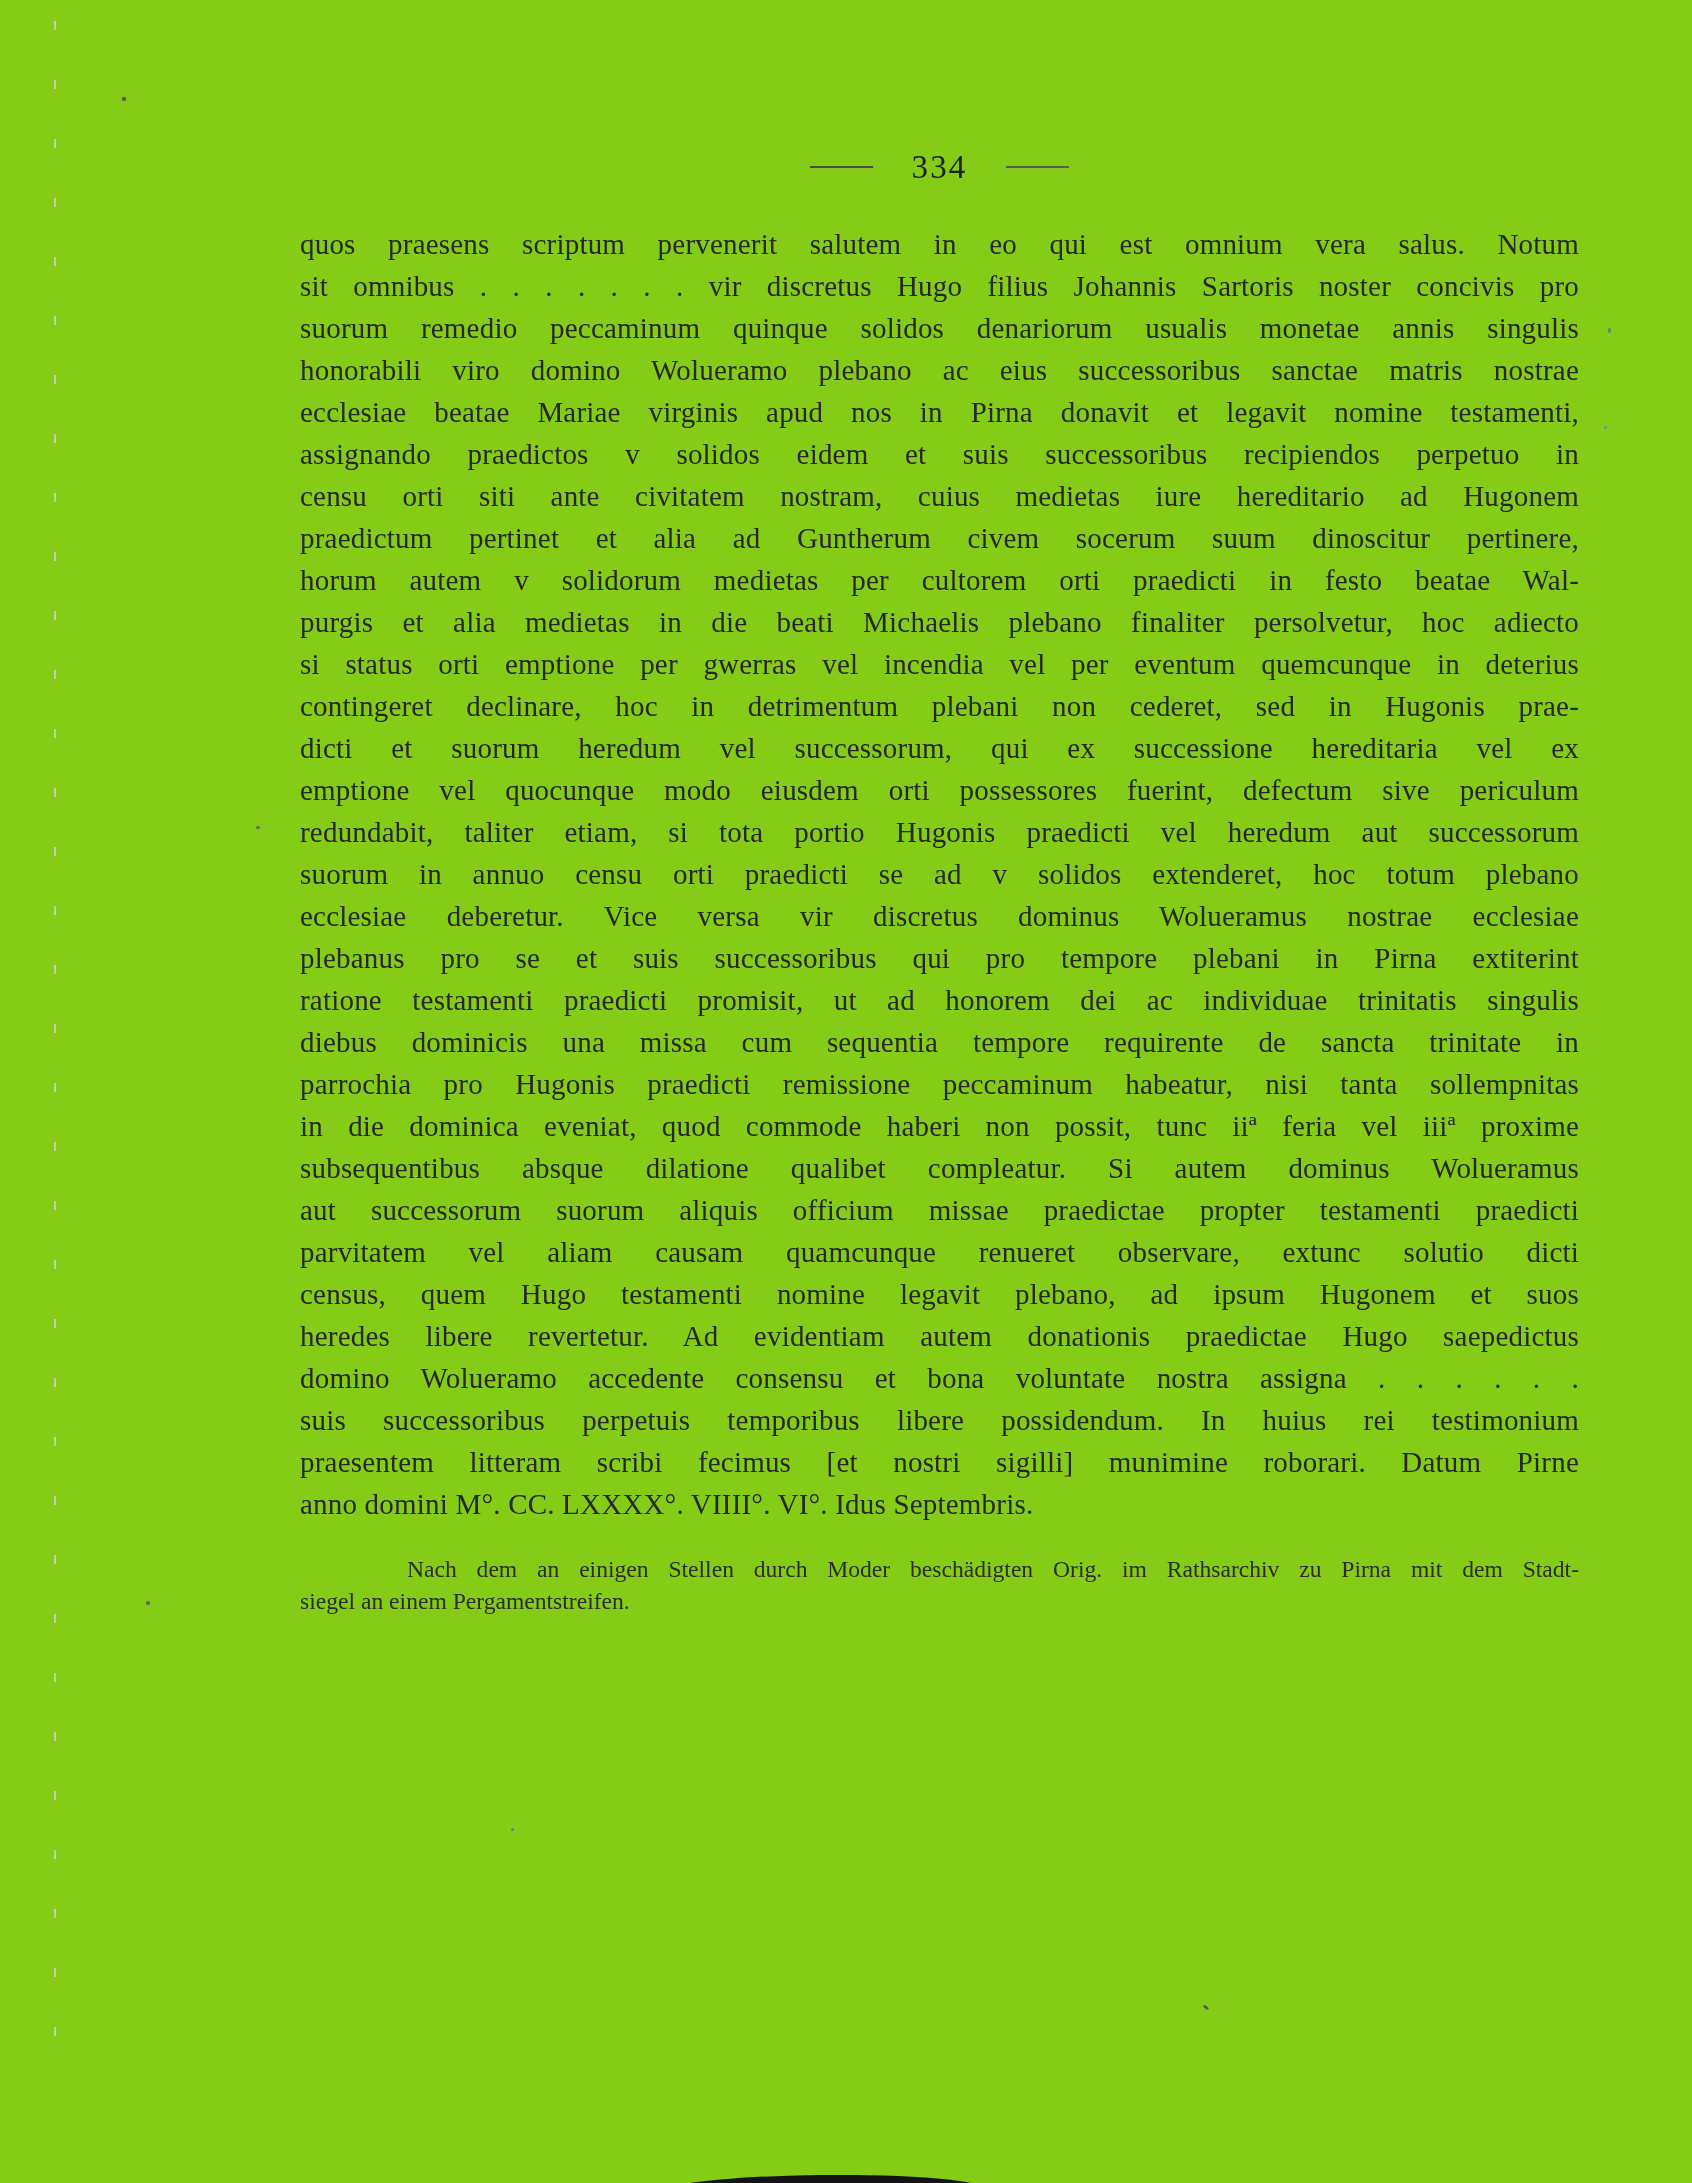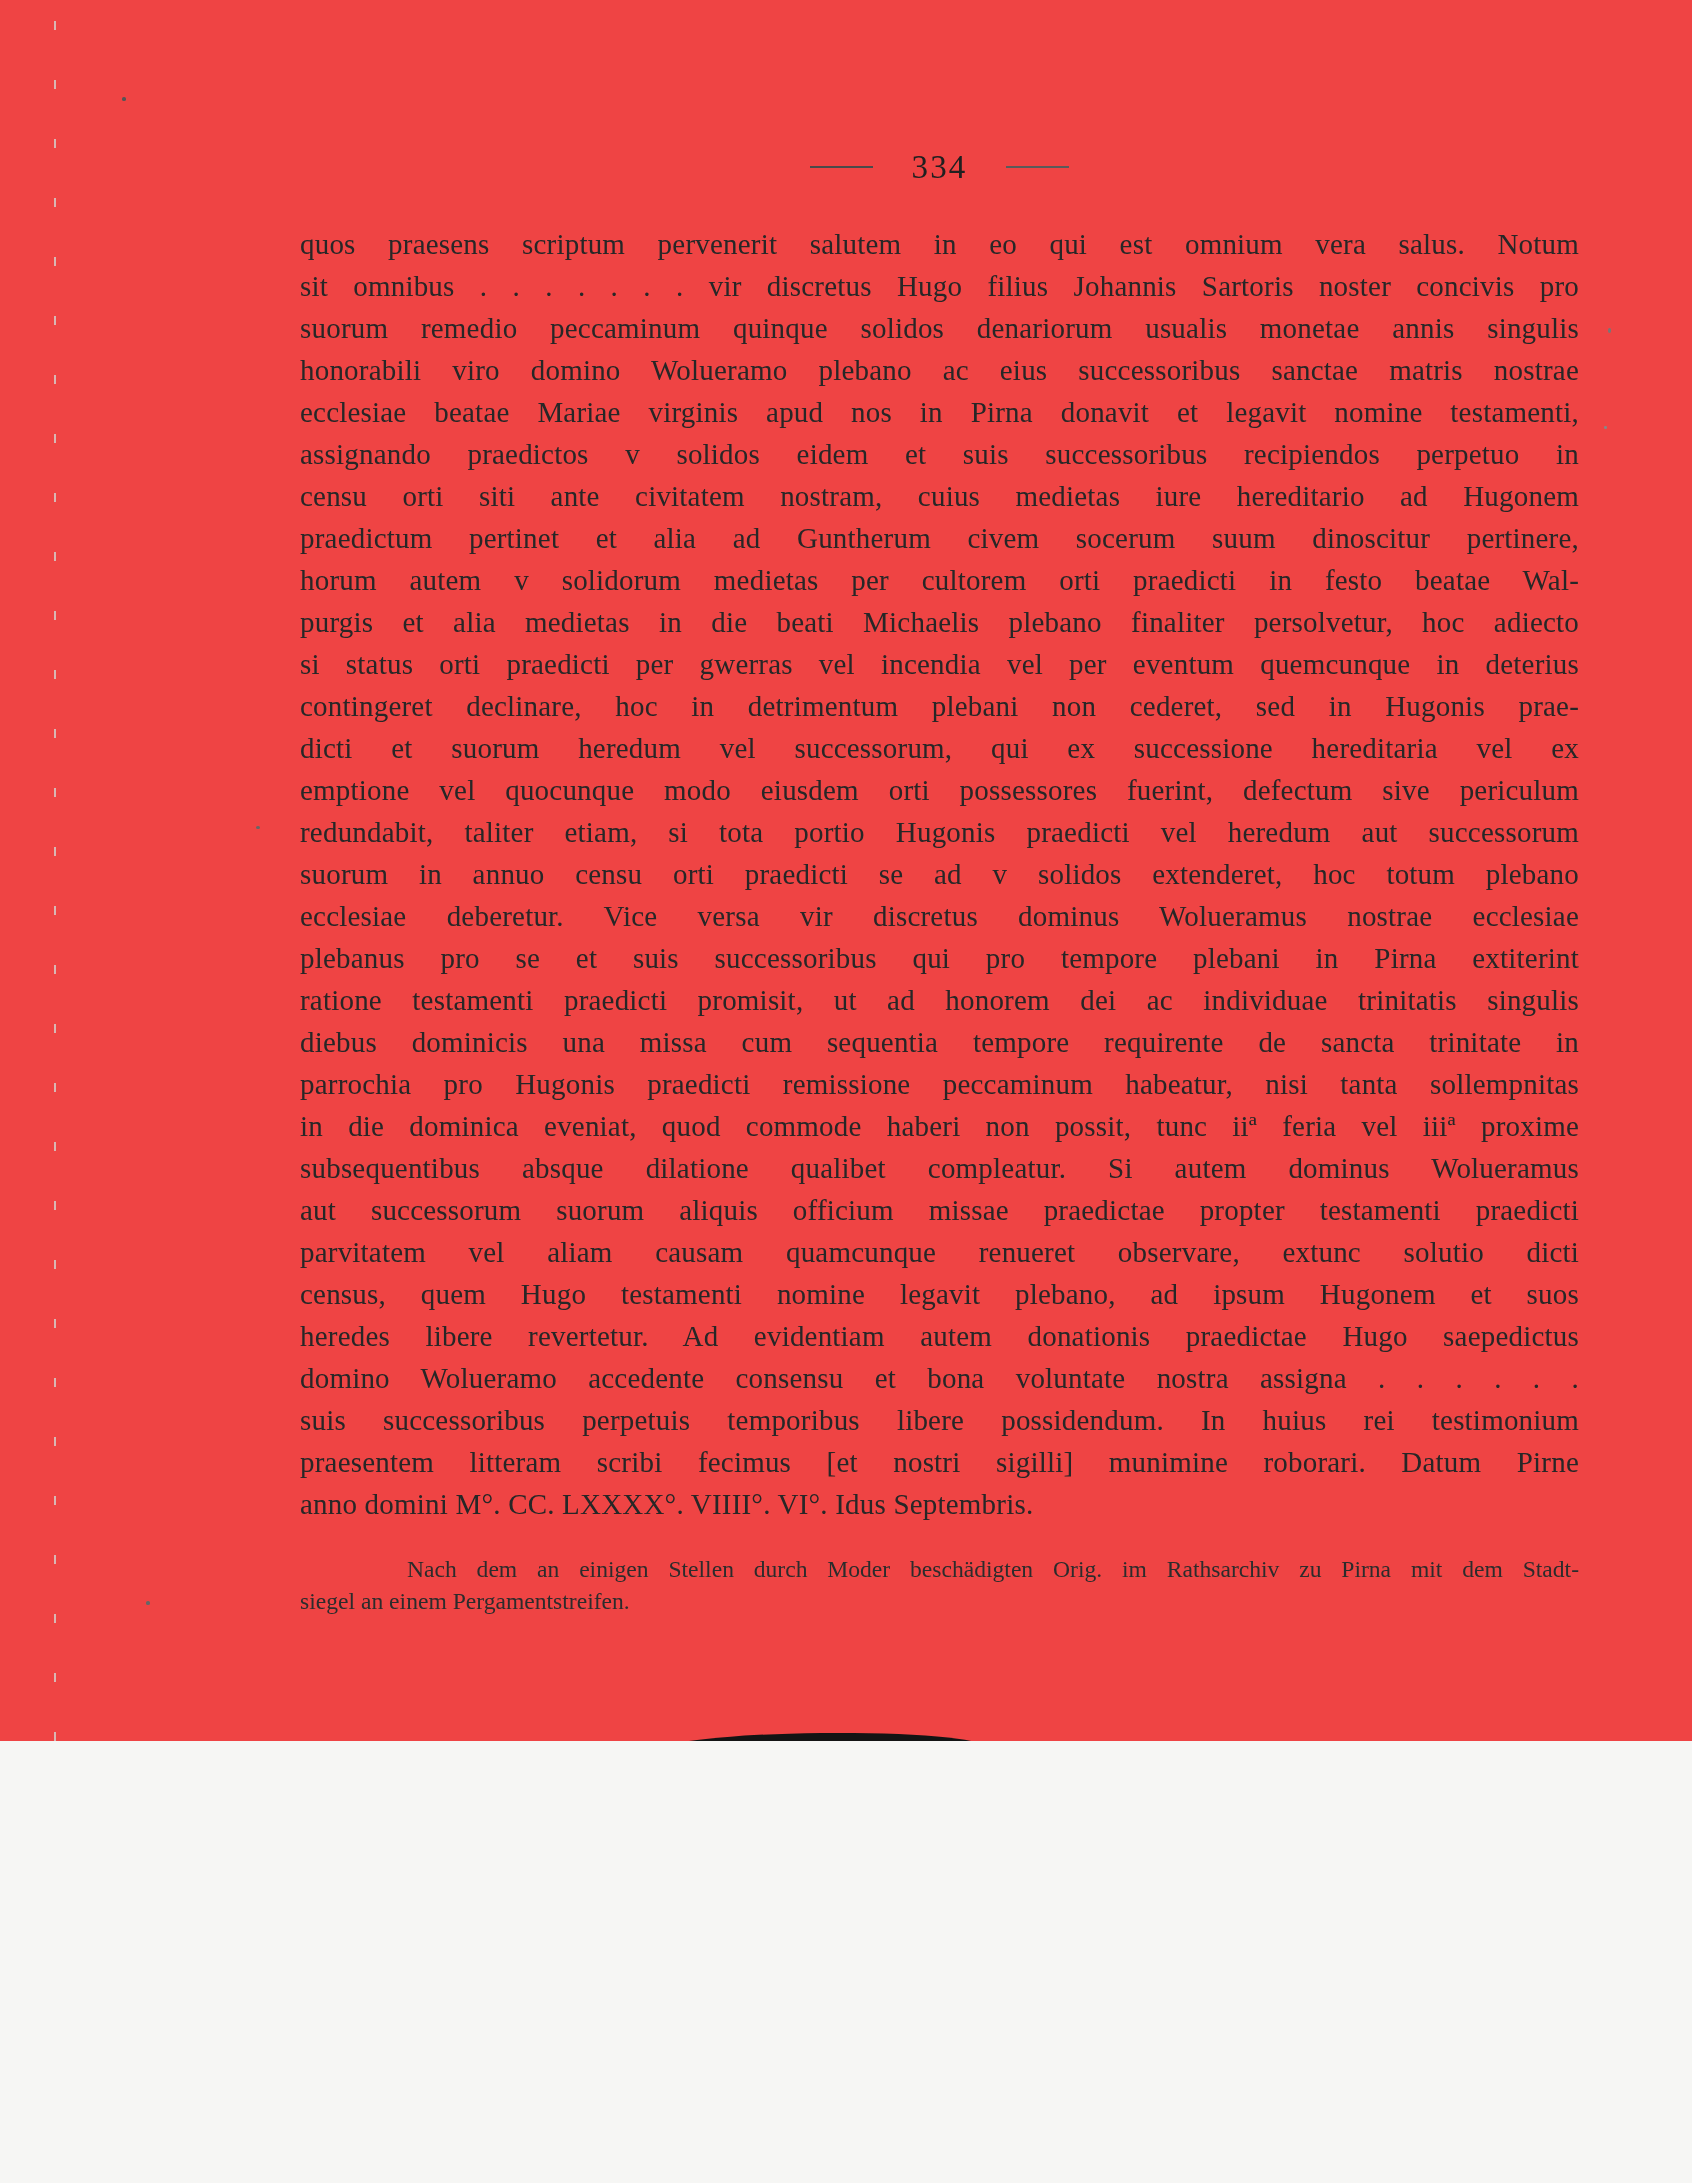--- a/index.html
+++ b/index.html
@@ -3,22 +3,22 @@
 <meta charset="utf-8">
 <style>
   html, body {
     margin: 0;
     padding: 0;
     background: #f6f6f4;
   }
   .page {
     position: relative;
     width: 1692px;
-    height: 1741px;
-    background: #ef4444;
+    height: 2183px;
+    background: #84cc16;
     font-family: "Liberation Serif", "DejaVu Serif", serif;
     color: #272727;
     overflow: hidden;
   }
   
   .fold-line {
     position: absolute;
     left: 54px;
     top: 21.4px;
     width: 1.6px;
@@ -124,21 +124,21 @@
       <div class="line">quos praesens scriptum pervenerit salutem in eo qui est omnium vera salus. Notum</div>
       <div class="line">sit omnibus . . . . . . . vir discretus Hugo filius Johannis Sartoris noster concivis pro</div>
       <div class="line">suorum remedio peccaminum quinque solidos denariorum usualis monetae annis singulis</div>
       <div class="line">honorabili viro domino Wolueramo plebano ac eius successoribus sanctae matris nostrae</div>
       <div class="line">ecclesiae beatae Mariae virginis apud nos in Pirna donavit et legavit nomine testamenti,</div>
       <div class="line">assignando praedictos v solidos eidem et suis successoribus recipiendos perpetuo in</div>
       <div class="line">censu orti siti ante civitatem nostram, cuius medietas iure hereditario ad Hugonem</div>
       <div class="line">praedictum pertinet et alia ad Guntherum civem socerum suum dinoscitur pertinere,</div>
       <div class="line">horum autem v solidorum medietas per cultorem orti praedicti in festo beatae Wal-</div>
       <div class="line">purgis et alia medietas in die beati Michaelis plebano finaliter persolvetur, hoc adiecto</div>
-      <div class="line">si status orti praedicti per gwerras vel incendia vel per eventum quemcunque in deterius</div>
+      <div class="line">si status orti emptione per gwerras vel incendia vel per eventum quemcunque in deterius</div>
       <div class="line">contingeret declinare, hoc in detrimentum plebani non cederet, sed in Hugonis prae-</div>
       <div class="line">dicti et suorum heredum vel successorum, qui ex successione hereditaria vel ex</div>
       <div class="line">emptione vel quocunque modo eiusdem orti possessores fuerint, defectum sive periculum</div>
       <div class="line">redundabit, taliter etiam, si tota portio Hugonis praedicti vel heredum aut successorum</div>
       <div class="line">suorum in annuo censu orti praedicti se ad v solidos extenderet, hoc totum plebano</div>
       <div class="line">ecclesiae deberetur. Vice versa vir discretus dominus Wolueramus nostrae ecclesiae</div>
       <div class="line">plebanus pro se et suis successoribus qui pro tempore plebani in Pirna extiterint</div>
       <div class="line">ratione testamenti praedicti promisit, ut ad honorem dei ac individuae trinitatis singulis</div>
       <div class="line">diebus dominicis una missa cum sequentia tempore requirente de sancta trinitate in</div>
       <div class="line">parrochia pro Hugonis praedicti remissione peccaminum habeatur, nisi tanta sollempnitas</div>

